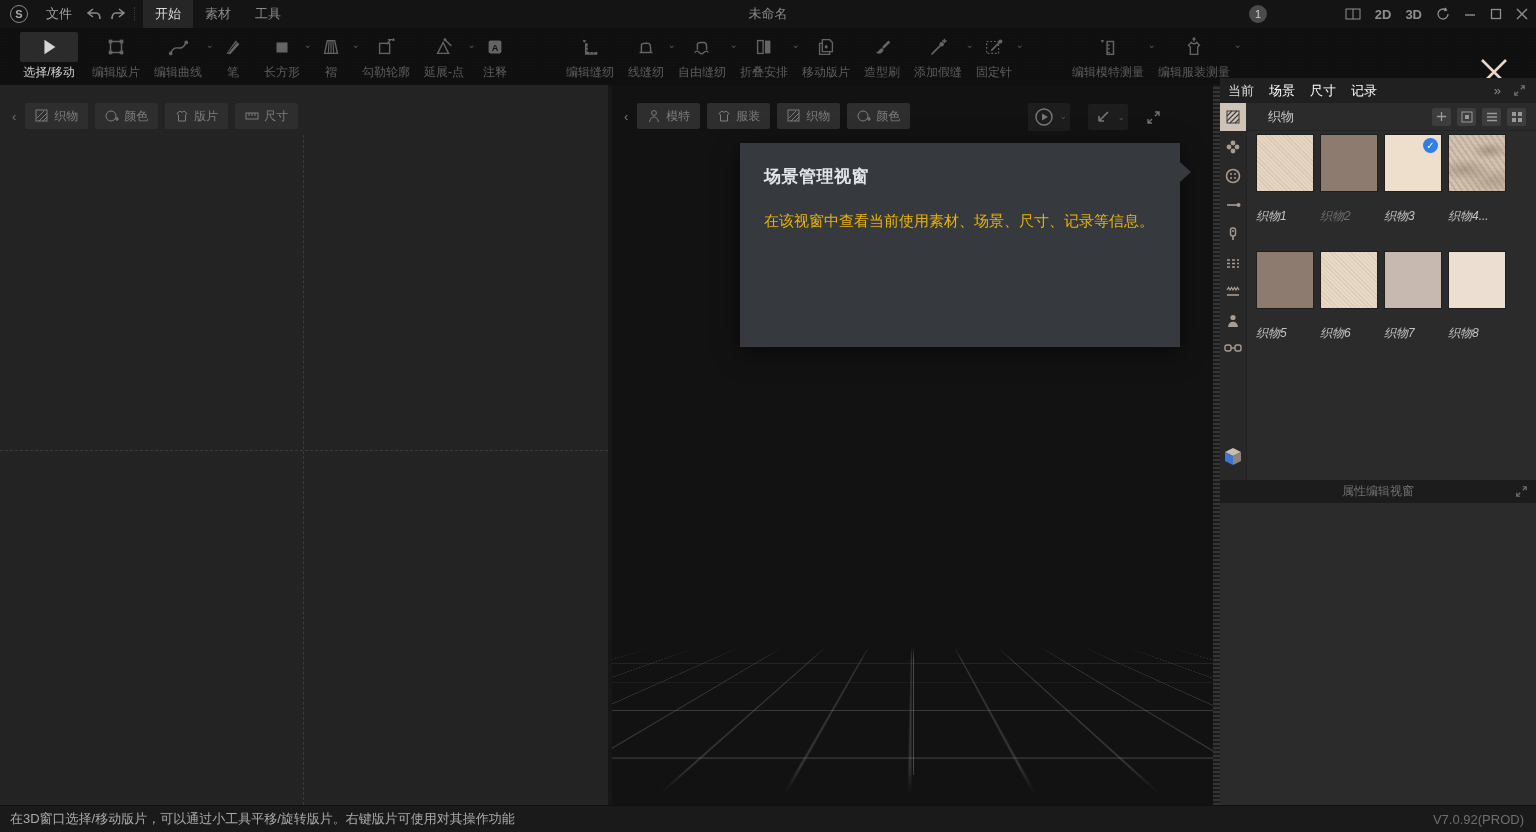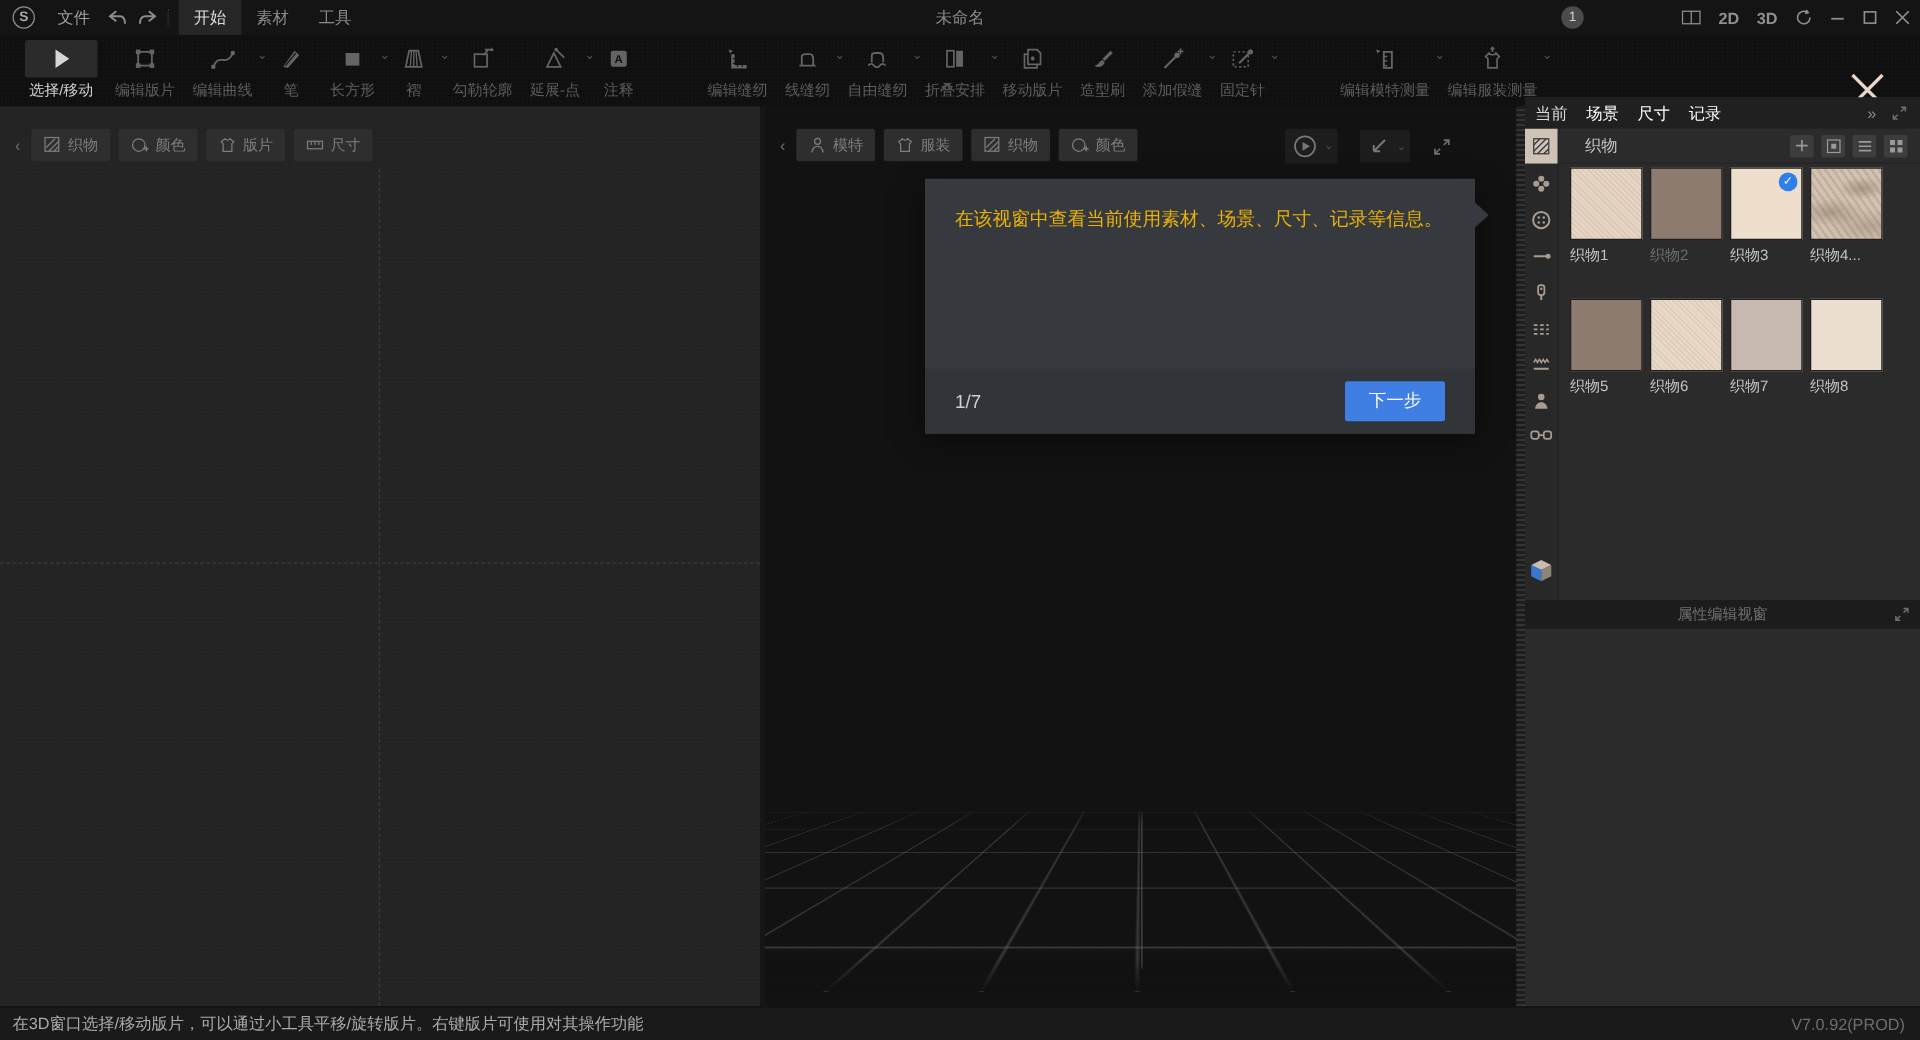--- a/index.html
+++ b/index.html
@@ -92,21 +92,21 @@
   .rp-header-actions { margin-left:auto; display:flex; gap:6px; padding-right:10px; }
   .rp-act { width:19px; height:18px; background:#3d3d3d; border-radius:2px; color:#9a9a9a;
     display:flex; align-items:center; justify-content:center; }
   .rp-body { position:relative; height:296px; }
   .rp-strip { position:absolute; left:0; top:0; width:27px; height:349px; background:#282828; border-right:1px solid #222;
     display:flex; flex-direction:column; align-items:center; padding-top:8px; gap:13px; color:#a89b90; }
   .rp-strip .strip-spacer { flex:1; }
   .swatches { position:absolute; left:36px; top:3px; display:grid; grid-template-columns:repeat(4,58px); gap:26px 6px; }
   .swatch { position:relative; width:58px; }
   .sw-img { position:relative; width:58px; height:58px; border:1px solid #1f1f1f; }
-  .sw-label { margin-top:4px; font-size:12px; color:#c4c4c4; white-space:nowrap; overflow:hidden; }
+  .sw-label { margin-top:16px; font-size:12px; color:#c4c4c4; white-space:nowrap; overflow:hidden;font-style:italic; }
   .swatch.dimmed .sw-label { color:#6e6e6e; }
   .sw-check { position:absolute; right:3px; top:3px; width:15px; height:15px; border-radius:50%; background:#2e7fe8;
     color:#fff; font-size:10px; display:flex; align-items:center; justify-content:center; }
   .sw-tex { background-image:repeating-linear-gradient(45deg,rgba(150,118,92,.14) 0 1px,transparent 1px 3px); }
   .sw-fur { background-image:
       radial-gradient(42px 18px at 28% 62%, rgba(120,100,85,.40), transparent 62%),
       radial-gradient(30px 14px at 72% 28%, rgba(120,100,85,.45), transparent 62%),
       radial-gradient(52px 22px at 82% 82%, rgba(130,110,95,.35), transparent 62%),
       repeating-linear-gradient(55deg, rgba(110,92,78,.18) 0 2px, transparent 2px 5px); }
   .rp-prop-header { position:absolute; left:0; right:0; top:349px; height:23px; background:#1c1c1c;
@@ -513,25 +513,22 @@
         <svg width="15" height="15" viewBox="0 0 15 15">
             <path d="M9 2 h4 v4 M13 2 L9 6 M6 13 H2 V9 M2 13 L6 9" stroke="currentColor" fill="none" stroke-width="1.4"></path>
           </svg>
       </span>
     </div>
   </div>
 
   <div class="panel-handle"></div>
 
   <div class="dialog">
+    <div class="dialog-title">场景管理视窗</div>
     <div class="dialog-body">在该视窗中查看当前使用素材、场景、尺寸、记录等信息。</div>
-    <div class="dialog-footer">
-      <span class="dialog-step">1/7</span>
-      <button class="dialog-next" style="background: rgb(63, 126, 226);">下一步</button>
-    </div>
   </div>
 
   <div class="rpanel">
     <div class="rp-tabs">
       <span class="rp-tab active">当前</span>
       <span class="rp-tab">场景</span>
       <span class="rp-tab">尺寸</span>
       <span class="rp-tab">记录</span>
       <span class="rp-tabs-icons">
         <span>»</span>

